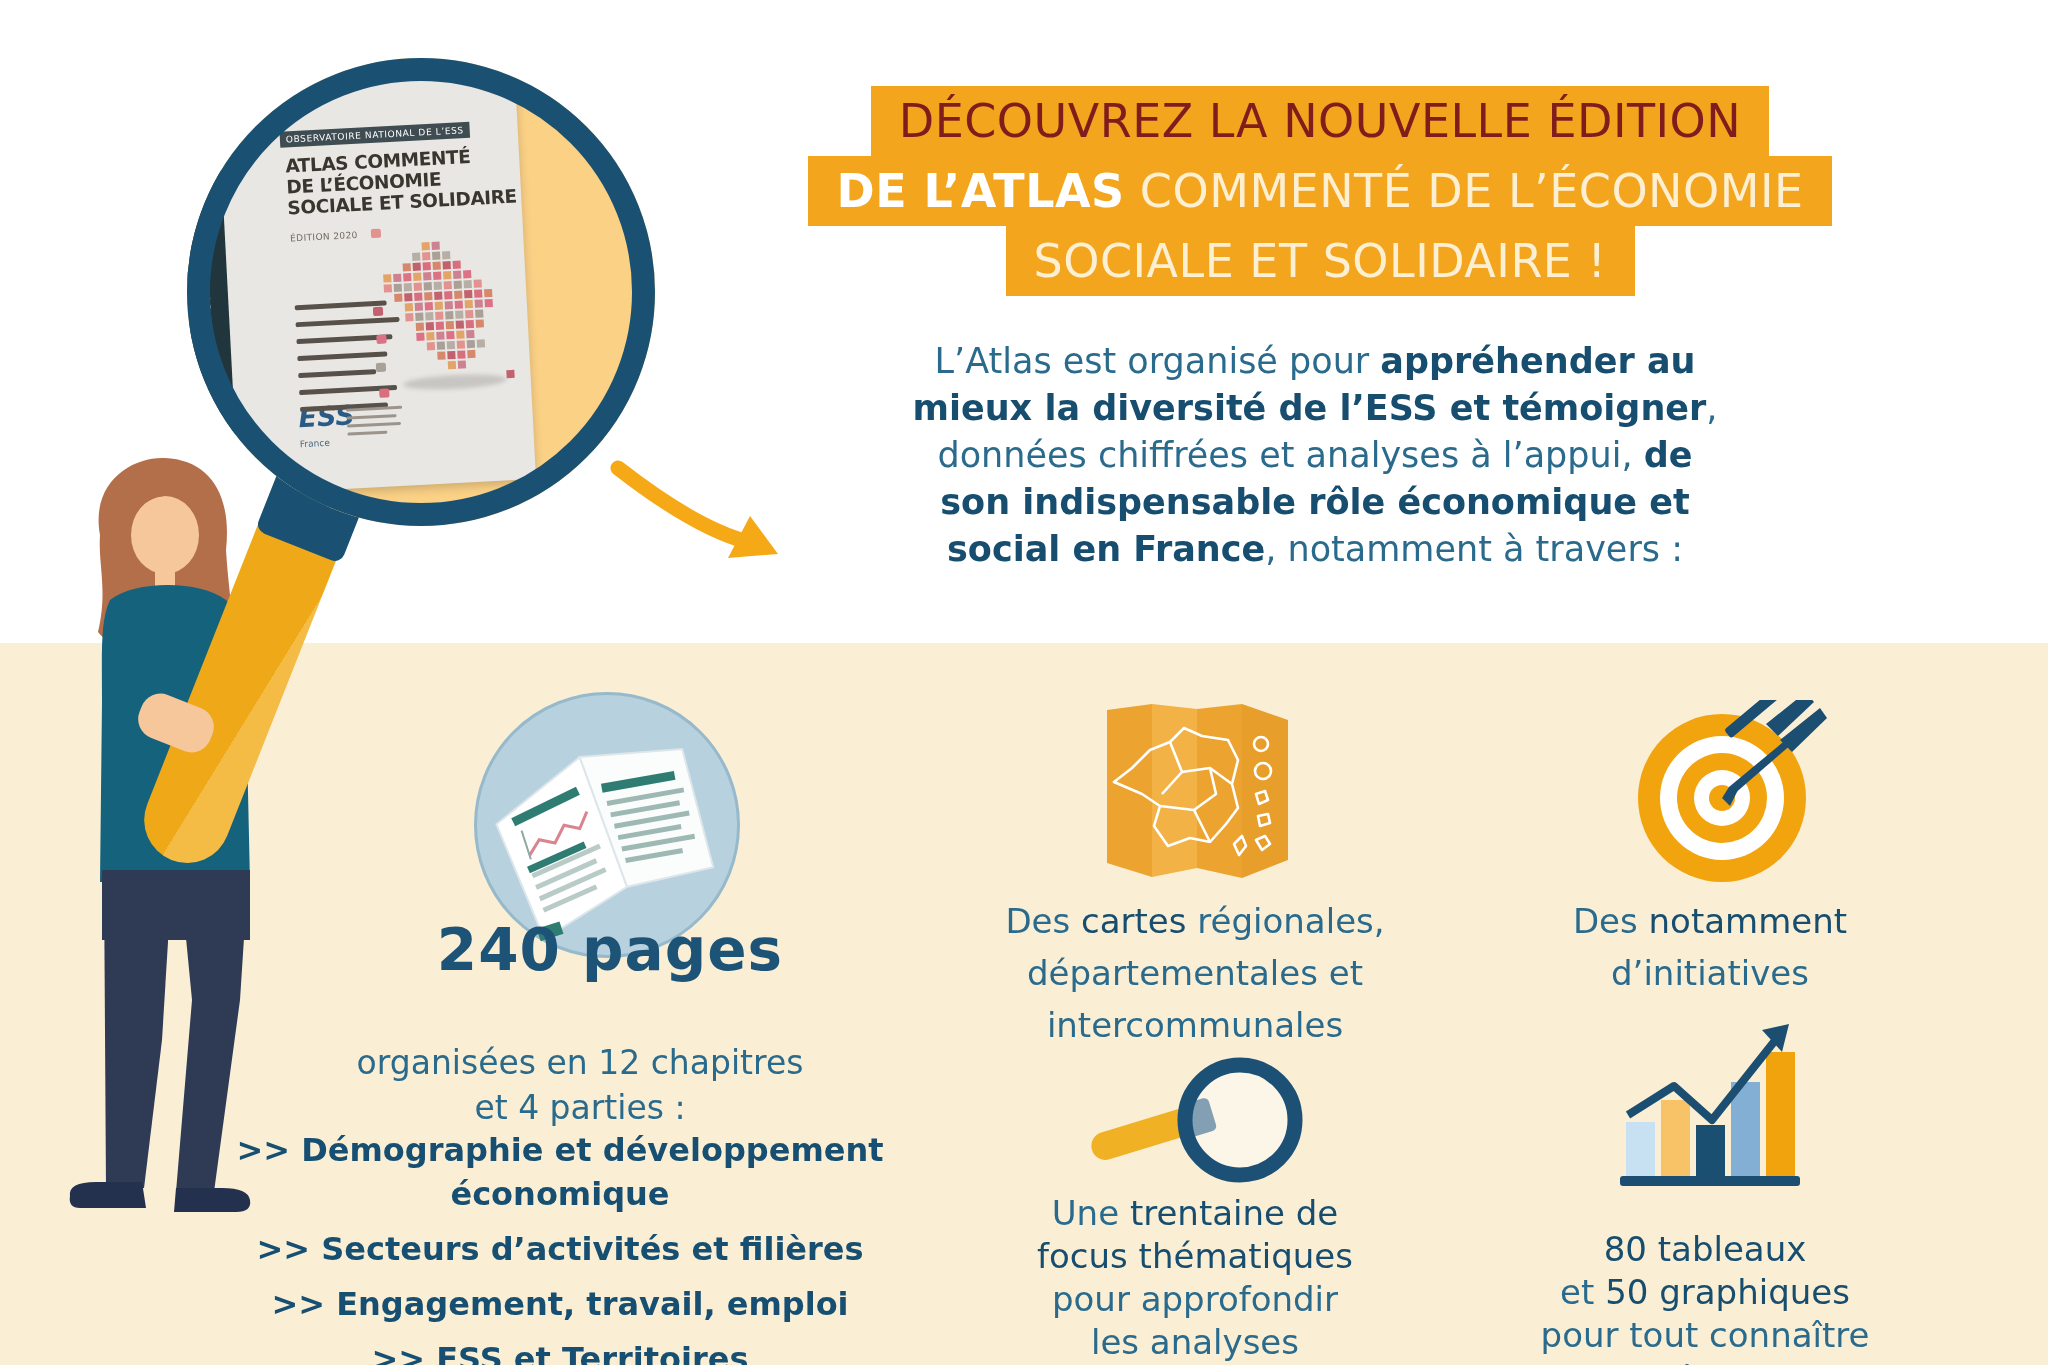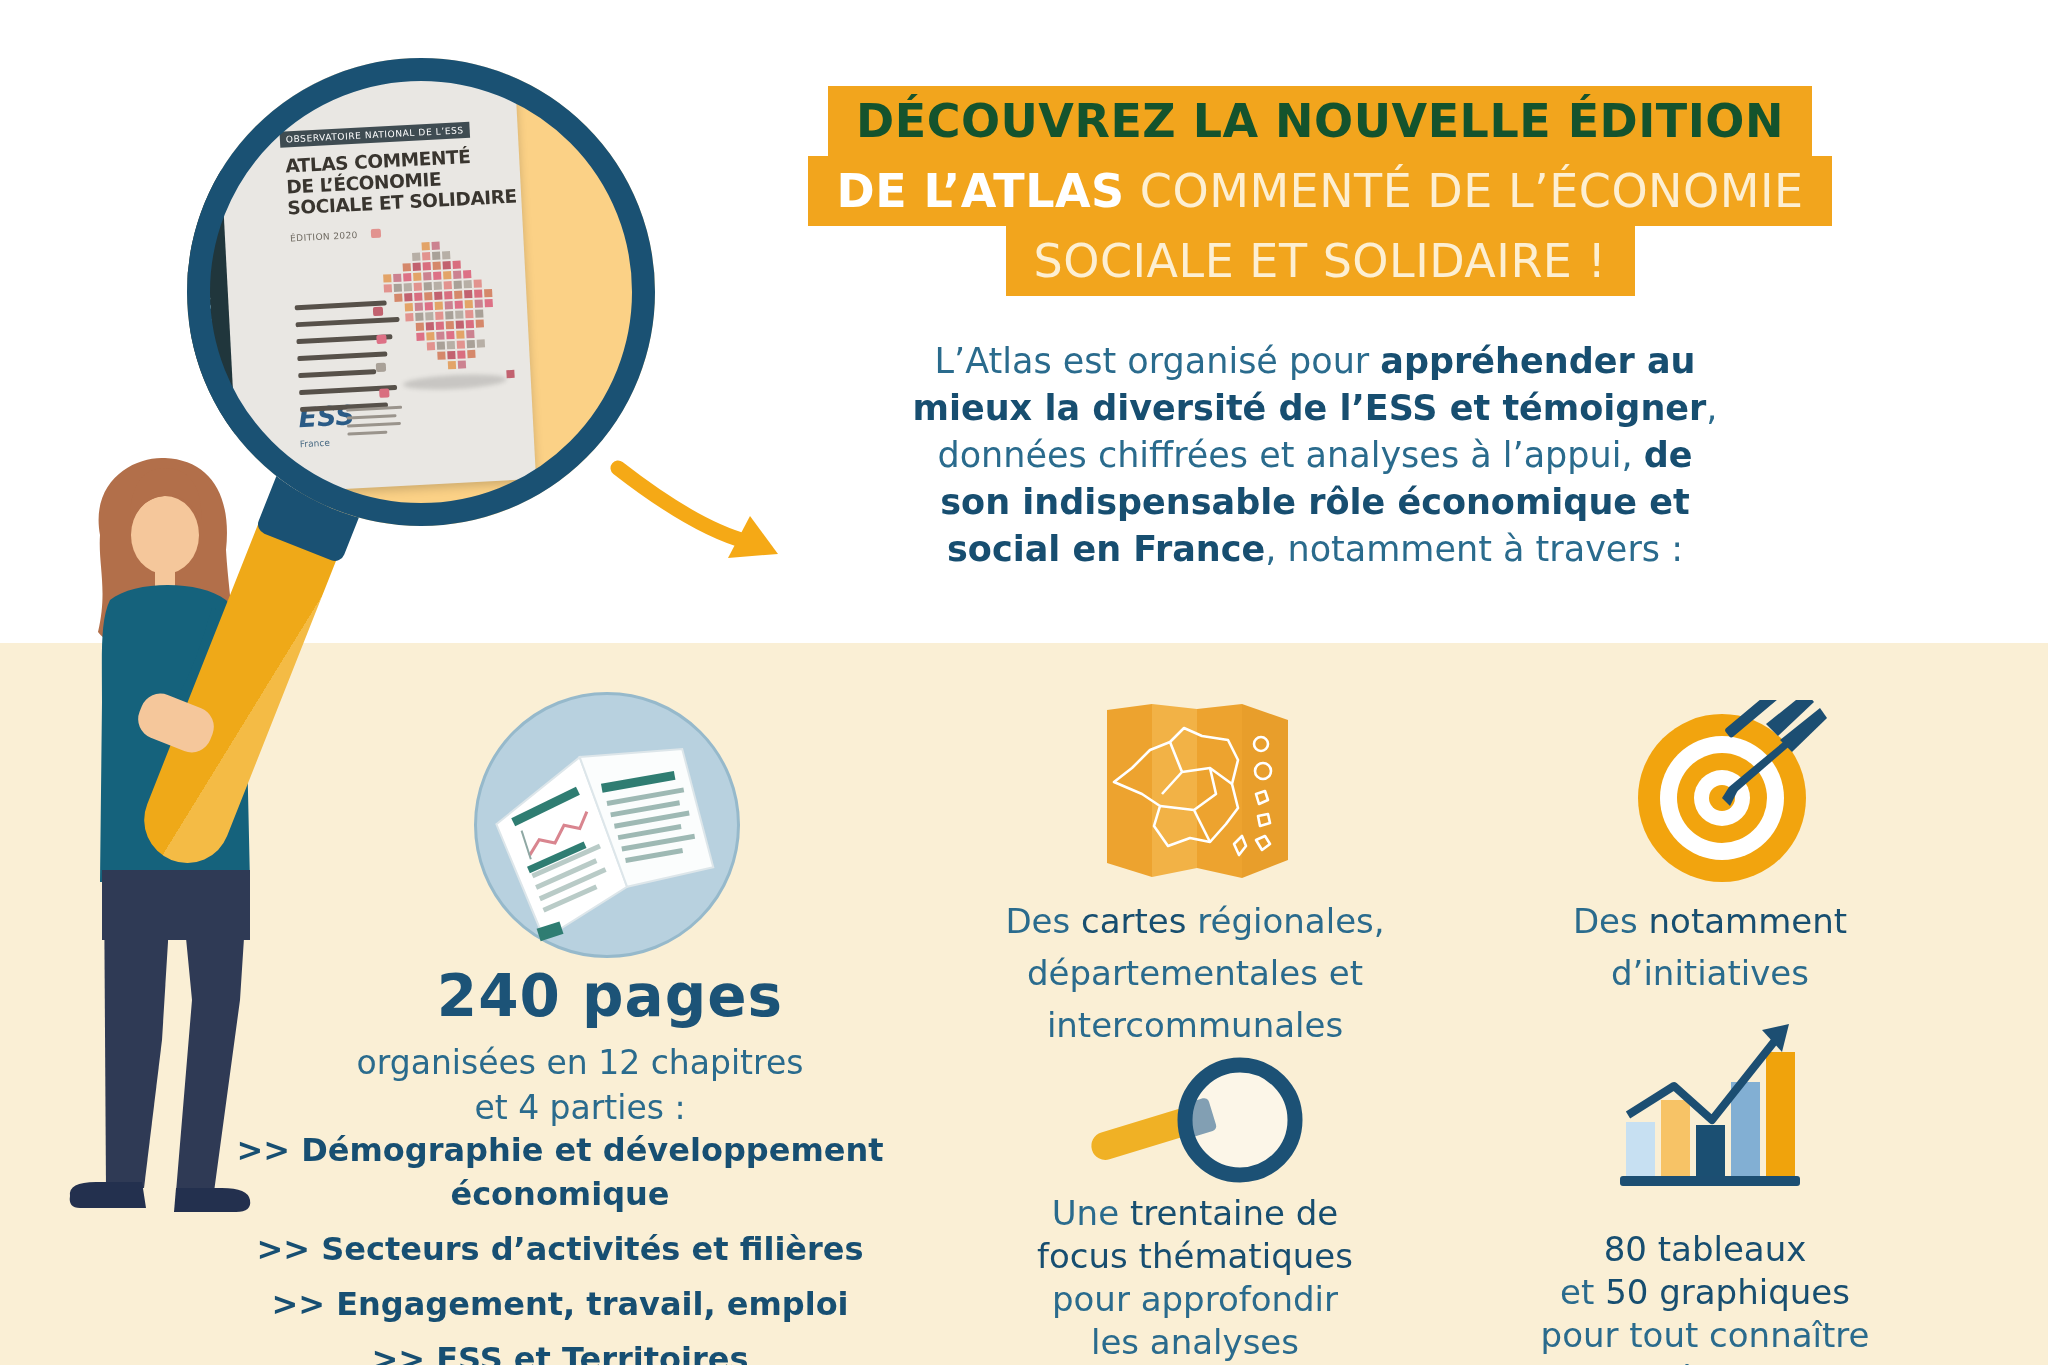--- a/index.html
+++ b/index.html
@@ -11,31 +11,31 @@
   #stage{position:relative;width:2048px;height:1365px;overflow:hidden;
          background:#FFFFFF;font-family:"DejaVu Sans","Liberation Sans",sans-serif;}
   .abs{position:absolute;}
   #beige{left:0;top:643px;width:2048px;height:722px;background:var(--beige);}
   
   #banner{left:770px;top:86px;width:1100px;text-align:center;line-height:0;}
   .banner-row{display:inline-block;background:var(--orange);color:#FDEFD2;
       font-size:46px;line-height:70px;padding:0 28px;white-space:nowrap;
       font-weight:400;letter-spacing:.5px;}
   .banner-row .b{font-weight:700;color:#FFFFFF;}
-  .banner-row.allbold{font-weight:700;color:#14532d;}
+  .banner-row.allbold{font-weight:400;color:#7f1d1d;}
   
   #intro{left:860px;top:338px;width:910px;text-align:center;font-size:35px;
       line-height:47px;color:var(--steel);white-space:pre-line;font-weight:400;}
   #intro .b{font-weight:700;color:var(--navy);}
   
   .cap{color:var(--steel);text-align:center;white-space:pre-line;font-size:34px;}
   .cap .b{font-weight:400;color:var(--navy);}
   .cap.tight{line-height:52px;}
   .cap.low{line-height:43px;}
-  #pages-headline{left:330px;top:962px;width:560px;text-align:center;
+  #pages-headline{left:330px;top:916px;width:560px;text-align:center;
       font-size:58px;font-weight:800;color:#1C5377;letter-spacing:1px;}
   #pages-sub{left:300px;top:1040px;width:560px;line-height:45px;font-size:33px;}
   #pages-items{left:230px;top:1128px;width:660px;text-align:center;
       color:#174F72;font-weight:700;font-size:32px;line-height:44px;}
   #pages-items .itm{white-space:pre-line;margin-bottom:11px;}
   
   #lens-bg{left:187px;top:58px;width:468px;height:468px;border-radius:50%;
       background:var(--lensbg);overflow:hidden;}
   #lens-ring{left:187px;top:58px;width:468px;height:468px;border-radius:50%;
       border:23px solid var(--ring);box-sizing:border-box;}

